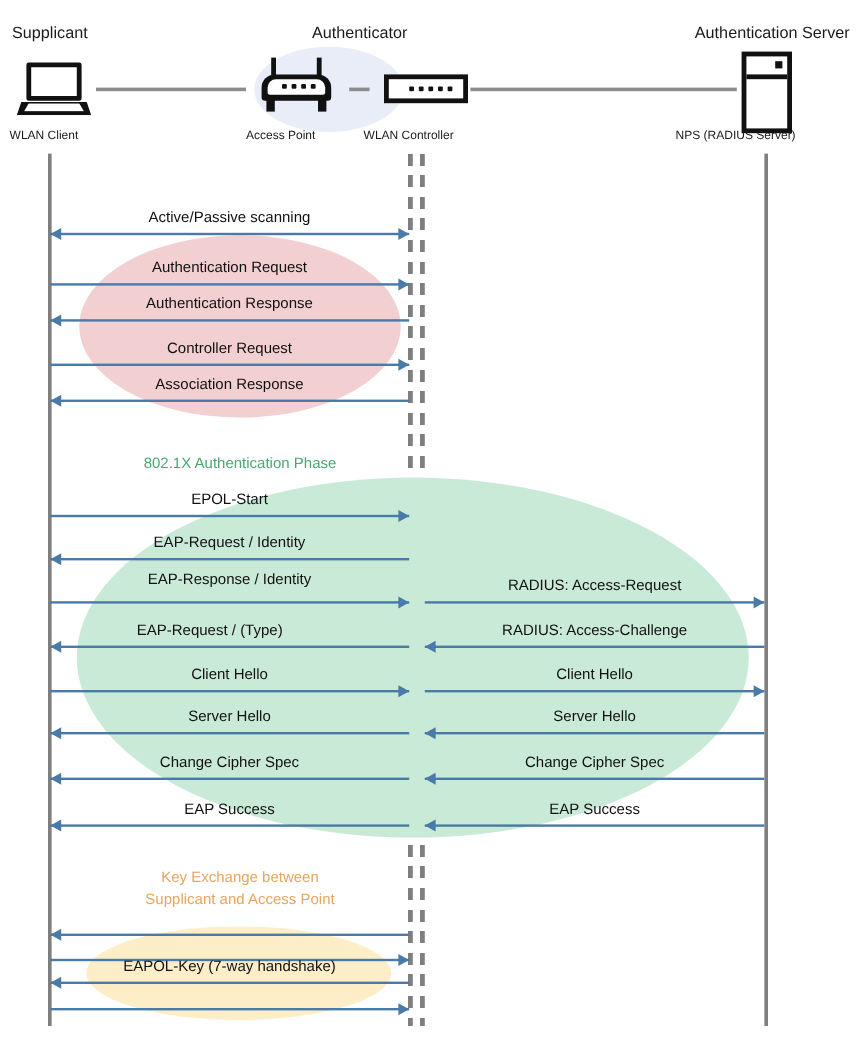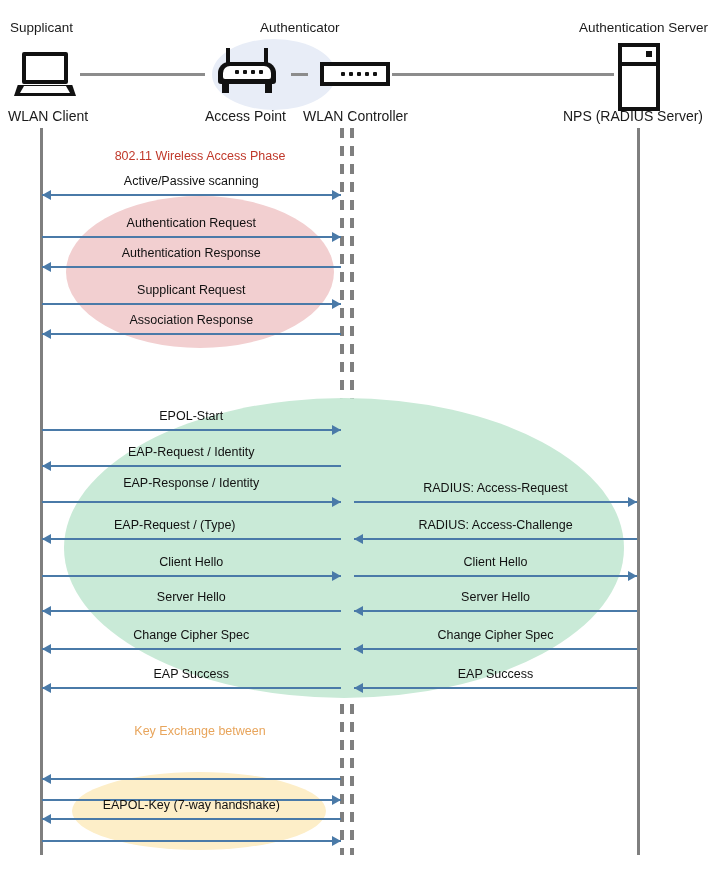--- a/index.html
+++ b/index.html
@@ -1,21 +1,21 @@
 <!DOCTYPE html>
 <html><head>
 <meta charset="utf-8">
 <style>
   html,body{margin:0;padding:0;background:#ffffff;}
   body{font-family:"Liberation Sans",sans-serif;}
   #stage{position:relative;width:713px;height:875px;background:#ffffff;overflow:hidden;padding-left:43px;}
 
   
   .hdr-label{position:absolute;font-size:13.5px;color:#1a1a1a;white-space:nowrap;}
-  .dev-label{position:absolute;font-size:14px;color:#1a1a1a;white-space:nowrap;}
+  .dev-label{position:absolute;font-size:10px;color:#1a1a1a;white-space:nowrap;}
   .auth-blob{position:absolute;background:#e8edf7;border-radius:50%;}
   .wire{position:absolute;height:3px;background:#8c8c8c;}
 
   
   .icon{position:absolute;}
   .laptop-screen{position:absolute;left:8px;top:0;width:46px;height:32px;border:4px solid #111;border-radius:2px;box-sizing:border-box;background:#fff;}
   .laptop-base{position:absolute;left:0;top:33px;width:62px;height:11px;background:#111;
      clip-path:polygon(6% 0,94% 0,100% 100%,0 100%);}
   .laptop-base-in{position:absolute;left:6px;top:34px;width:50px;height:7px;background:#fff;
      clip-path:polygon(8% 0,92% 0,100% 100%,0 100%);}
@@ -110,37 +110,38 @@
 
   <div class="lifeline" style="left:40px;top:128px;height:727px;"></div>
   <div class="lifeline-dashed" style="left:340px;top:128px;height:727px;"></div>
   <div class="lifeline-dashed" style="left:350px;top:128px;height:727px;"></div>
   <div class="lifeline" style="left:637px;top:128px;height:727px;"></div>
 
   <div class="blob" id="blob1" style="left: 66px; top: 196px; width: 268px; height: 152px; background: rgb(242, 207, 208);"></div>
   <div class="blob" id="blob2" style="left: 64px; top: 398px; width: 560px; height: 300px; background: rgb(201, 234, 215);"></div>
   <div class="blob" id="blob3" style="left: 72px; top: 772px; width: 254px; height: 78px; background: rgb(253, 238, 200);"></div>
 
-  <div class="phase-title" id="t1" style="left: 90px; top: 147px; width: 220px; color: rgb(192, 57, 43);">802.11 Wireless Access Phase</div>
+  <div class="phase-title" id="t2" style="left: 92px; top: 377px; width: 216px; color: rgb(74, 168, 112);">802.1X Authentication Phase</div>
   <div class="phase-title" id="t3a" style="left: 80px; top: 722px; width: 240px; color: rgb(232, 165, 92); text-align: center;">Key Exchange between</div>
+  <div class="phase-title" id="t3b" style="left: 80px; top: 740px; width: 240px; color: rgb(232, 165, 92);">Supplicant and Access Point</div>
 
   <div id="messages">
       <div class="msg-line" style="left: 41.5px; top: 194px; width: 299.5px; background: rgb(74, 122, 168);"></div>
       <div class="ah ah-r" style="left: 332px; top: 190px;"></div>
       <div class="ah ah-l" style="left: 41.5px; top: 190px;"></div>
       <div class="msg-label" style="left: 41.5px; top: 174px; width: 299.5px;">Active/Passive scanning</div>
       <div class="msg-line" style="left: 41.5px; top: 236px; width: 299.5px; background: rgb(74, 122, 168);"></div>
       <div class="ah ah-r" style="left: 332px; top: 232px;"></div>
       <div class="msg-label" style="left: 41.5px; top: 216px; width: 299.5px;">Authentication Request</div>
       <div class="msg-line" style="left: 41.5px; top: 266px; width: 299.5px; background: rgb(74, 122, 168);"></div>
       <div class="ah ah-l" style="left: 41.5px; top: 262px;"></div>
       <div class="msg-label" style="left: 41.5px; top: 246px; width: 299.5px;">Authentication Response</div>
       <div class="msg-line" style="left: 41.5px; top: 303px; width: 299.5px; background: rgb(74, 122, 168);"></div>
       <div class="ah ah-r" style="left: 332px; top: 299px;"></div>
-      <div class="msg-label" style="left: 41.5px; top: 283px; width: 299.5px;">Supplicant Request</div>
+      <div class="msg-label" style="left: 41.5px; top: 283px; width: 299.5px;">Controller Request</div>
       <div class="msg-line" style="left: 41.5px; top: 333px; width: 299.5px; background: rgb(74, 122, 168);"></div>
       <div class="ah ah-l" style="left: 41.5px; top: 329px;"></div>
       <div class="msg-label" style="left: 41.5px; top: 313px; width: 299.5px;">Association Response</div>
       <div class="msg-line" style="left: 41.5px; top: 429px; width: 299.5px; background: rgb(74, 122, 168);"></div>
       <div class="ah ah-r" style="left: 332px; top: 425px;"></div>
       <div class="msg-label" style="left: 41.5px; top: 409px; width: 299.5px;">EPOL-Start</div>
       <div class="msg-line" style="left: 41.5px; top: 465px; width: 299.5px; background: rgb(74, 122, 168);"></div>
       <div class="ah ah-l" style="left: 41.5px; top: 461px;"></div>
       <div class="msg-label" style="left: 41.5px; top: 445px; width: 299.5px;">EAP-Request / Identity</div>
       <div class="msg-line" style="left: 41.5px; top: 501px; width: 299.5px; background: rgb(74, 122, 168);"></div>

